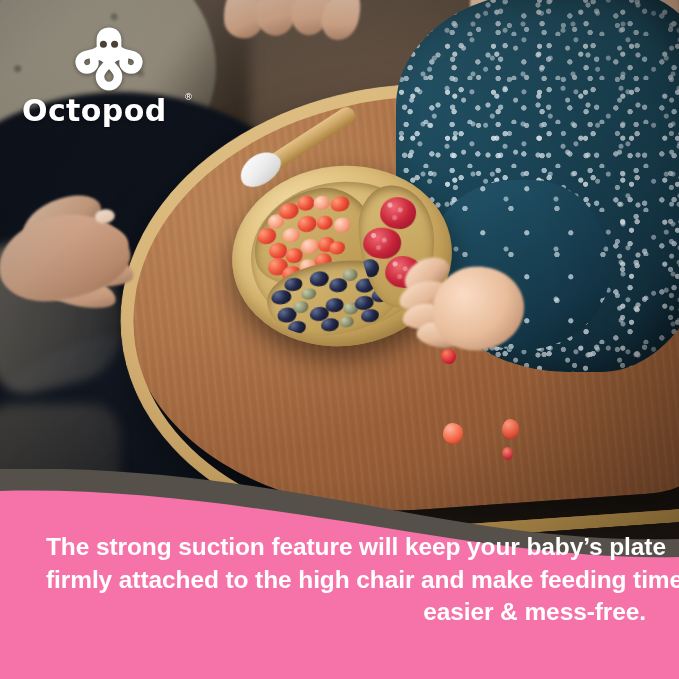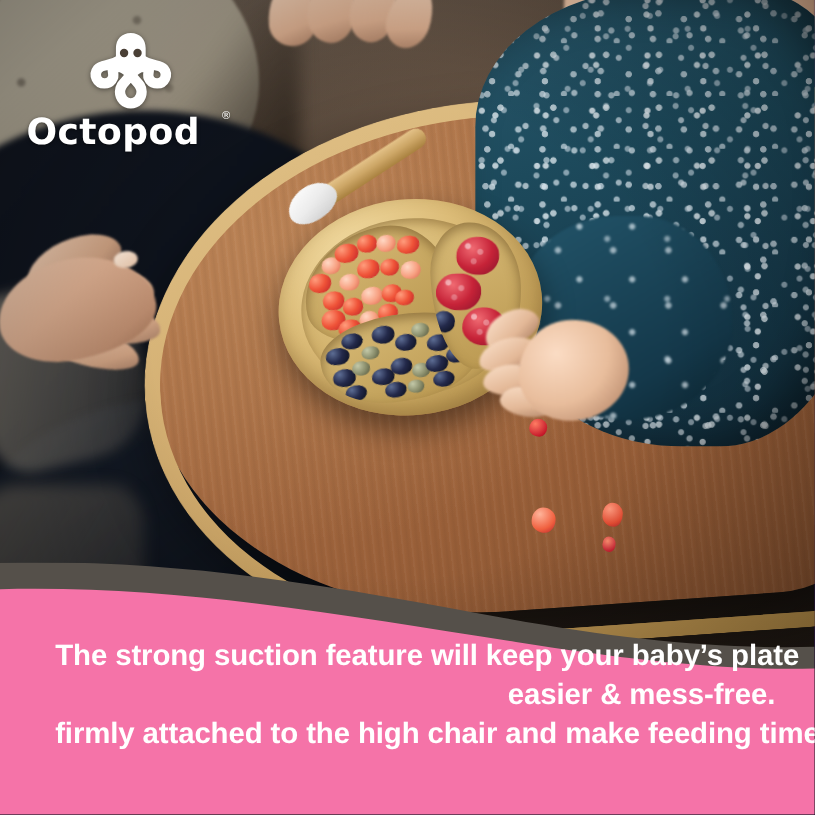--- a/index.html
+++ b/index.html
@@ -653,18 +653,18 @@
   </div>
 
   <div class="banner">
     <svg width="679" height="210" viewBox="0 0 679 210" aria-hidden="true">
       <path d="M0,0 C160,-4 300,24 420,46 C520,64 600,72 679,70 L679,210 L0,210 Z" fill="#55504A"></path>
       <path d="M0,22 C150,18 300,46 430,66 C530,82 610,90 679,88 L679,210 L0,210 Z" fill="#F573A8"></path>
     </svg>
 
     <div class="caption">
       <span class="caption-line">The strong suction feature will keep your baby’s plate</span>
+      <span class="caption-line">firmly attached to the high chair and make feeding time</span>
       <span class="caption-line">easier &amp; mess-free.</span>
-      <span class="caption-line">firmly attached to the high chair and make feeding time</span>
     </div>
   </div>
 
 </div>
 
 </body></html>

